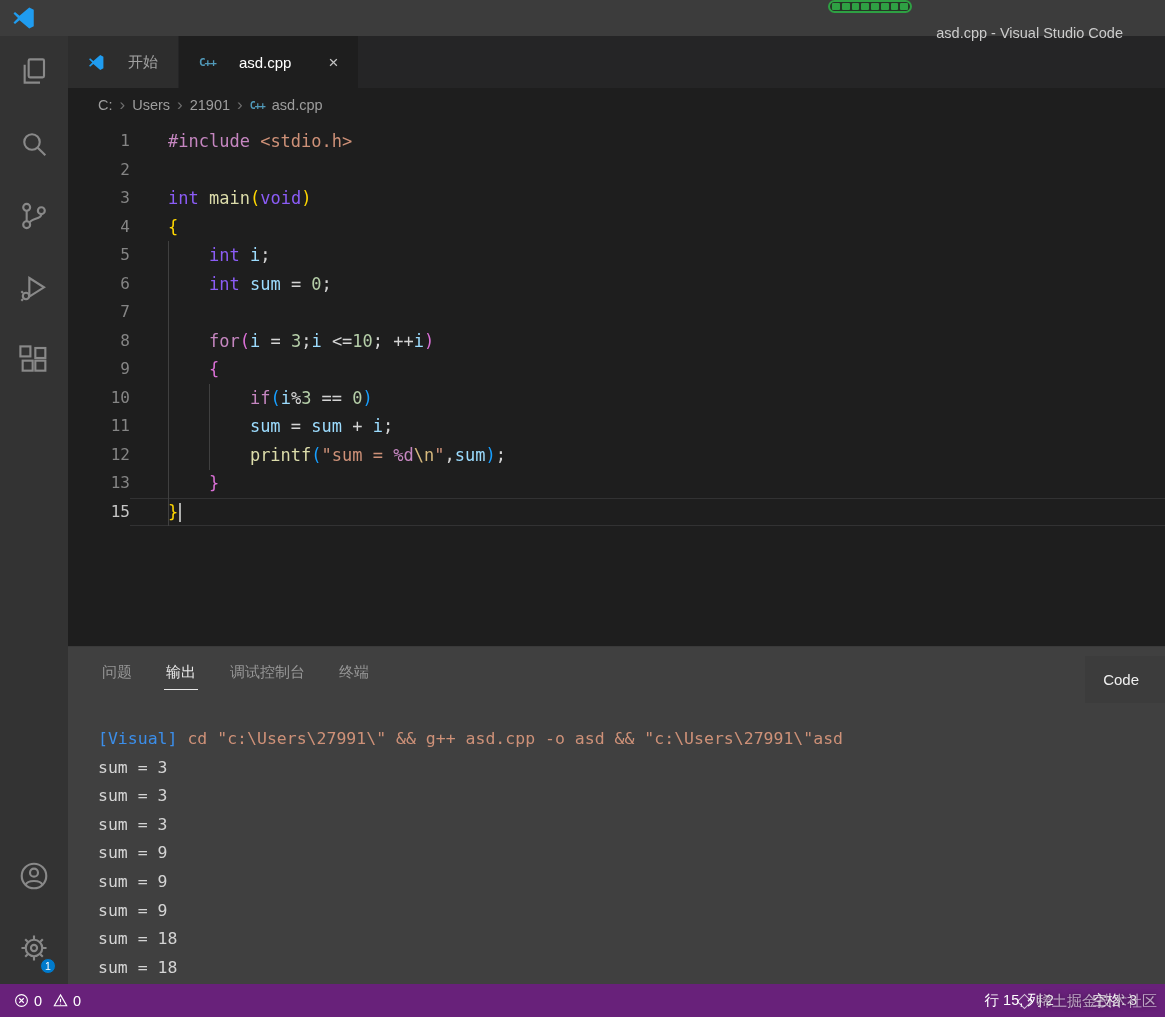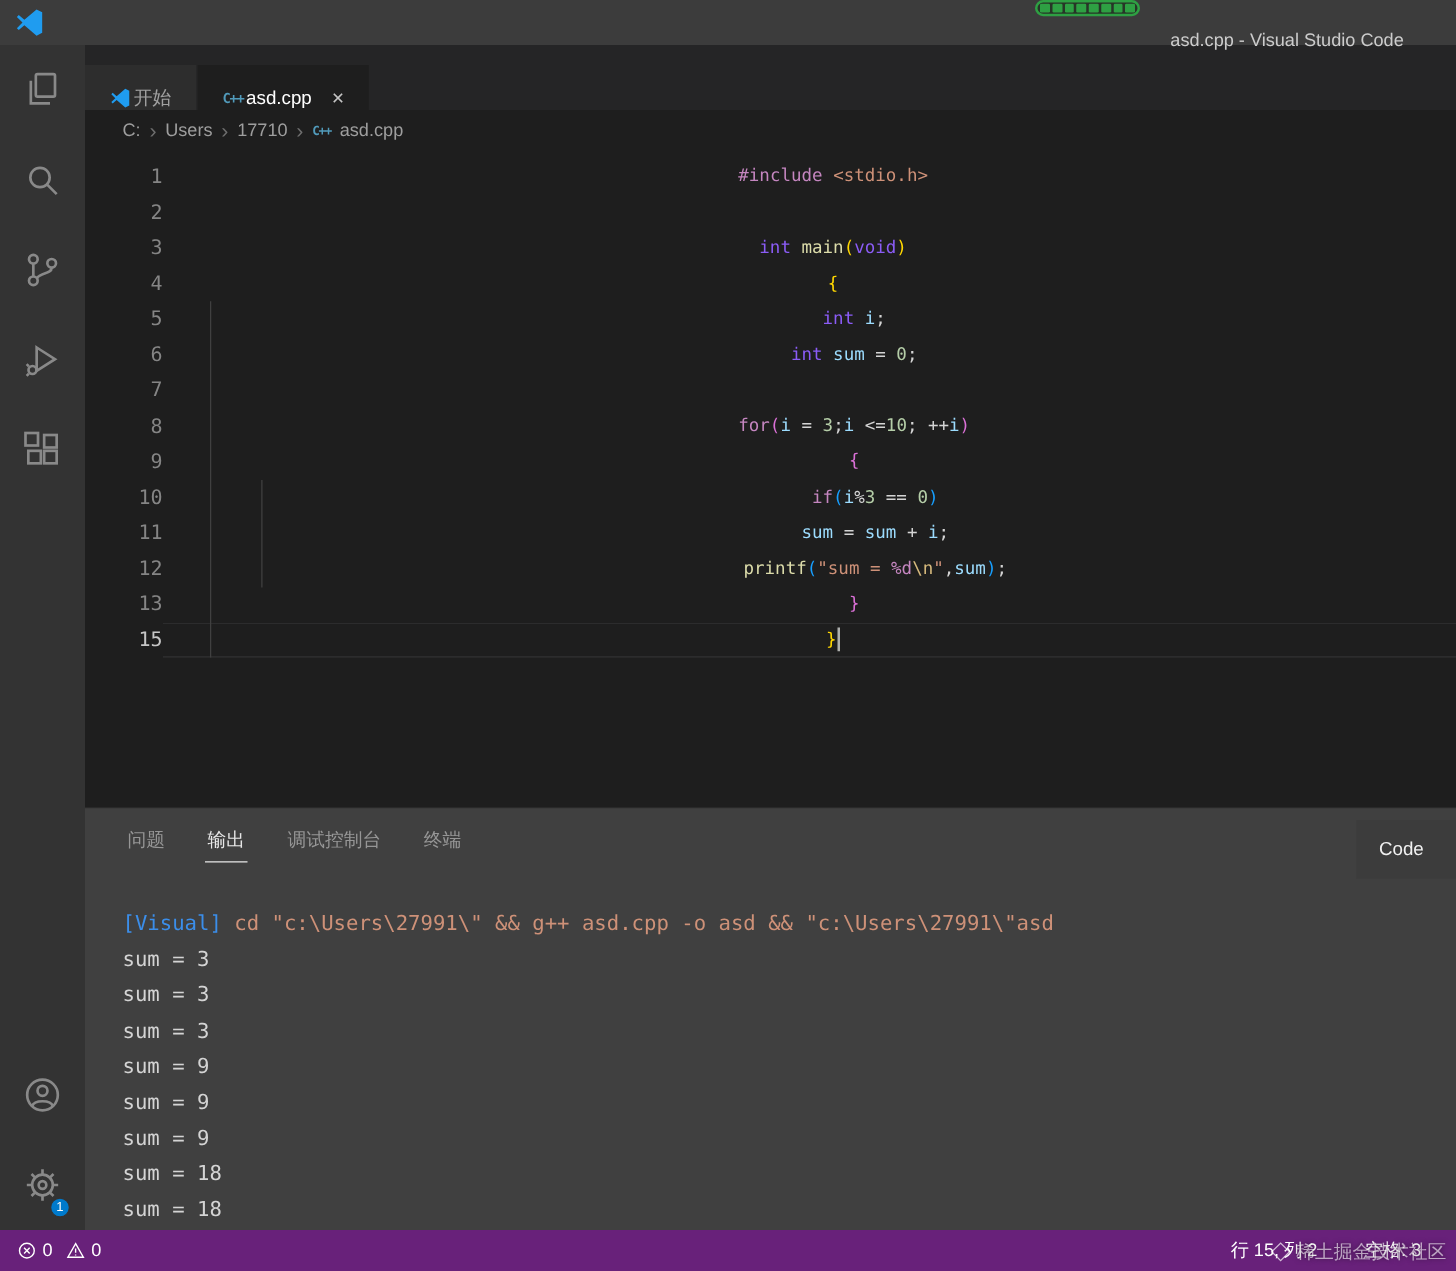--- a/index.html
+++ b/index.html
@@ -27,41 +27,41 @@
   .ab-item { width:68px; height:72px; display:flex; align-items:center; justify-content:center; cursor:pointer; position:relative; }
   .ab-item svg { width:32px; height:32px; stroke:#898989; fill:none; stroke-width:1.6; }
   .badge { position:absolute; right:12px; bottom:10px; min-width:16px; height:16px; border-radius:50%;
            background:#007acc; color:#fff; font-size:10.5px; display:flex; align-items:center; justify-content:center;
            border:1px solid #333; }
 
   
   .workbench { width:1097px; display:flex; flex-direction:column; }
 
   .tabsbar { height:52px; background:#252526; display:flex; }
-  .tab { display:flex; align-items:center; gap:2px; padding:0 20px; height:100%;
-         background:#2d2d2d; color:rgba(255,255,255,.55); font-size:15px; border-right:1px solid #252526; cursor:pointer;margin-top:16px; }
+  .tab { display:flex; align-items:center; gap:23px; padding:0 20px; height:100%;
+         background:#2d2d2d; color:rgba(255,255,255,.55); font-size:15px; border-right:1px solid #252526; cursor:pointer; }
   .tab.active { background:#1e1e1e; color:#ffffff; }
   .tab-logo { width:17px; height:17px; display:flex; }
   .cpp-icon { color:#519aba; font-weight:bold; font-size:11px; letter-spacing:-1px;
               font-family:"DejaVu Sans Mono","Liberation Mono",monospace; }
   .tab-close { margin-left:14px; color:#c5c5c5; font-size:17px; line-height:1; cursor:pointer; }
 
   .breadcrumb { height:34px; display:flex; align-items:center; gap:7px; padding-left:30px;
                 color:#9e9e9e; font-size:14.5px; background:#1e1e1e; }
   .bc-item { cursor:pointer; }
   .bc-sep { color:#6e6e6e; font-size:17px; }
   .bc-cpp { font-size:10px; }
 
   
   .editor { flex:1; position:relative; overflow:hidden; background:#1e1e1e;
             font-family:"DejaVu Sans Mono","Liberation Mono",monospace; }
   .code-lines { padding-top:5px; }
   .code-line { display:flex; height:28.5px; line-height:28.5px; }
   .gutter { width:62px; text-align:right; color:#858585; font-size:16px; flex:none; }
-  .code-text { flex:1; padding-left:38px; font-size:14px; white-space:pre;text-align:center; }
+  .code-text { flex:1; padding-left:38px; font-size:17px; white-space:pre; }
   .code-line.current .gutter { color:#c6c6c6; }
   .code-line.current .code-text { box-shadow: inset 0 1px 0 #323233, inset 0 -1px 0 #323233; }
   .cursor { display:inline-block; width:2px; height:19px; background:#aeafad; vertical-align:middle; margin-left:1px; }
   .indent-guide { position:absolute; width:1px; background:#404040; }
   .guide-1 { left:100px; top:119px; height:285px; }
   .guide-2 { left:141px; top:262px; height:86px; }
 
   .t-ctrl{color:#C586C0} .t-kw{color:#8b5cf6} .t-fn{color:#DCDCAA} .t-var{color:#9CDCFE}
   .t-num{color:#B5CEA8} .t-str{color:#CE9178} .t-esc{color:#D7BA7D} .t-fmt{color:#C586C0}
   .t-b1{color:#FFD700} .t-b2{color:#DA70D6} .t-b3{color:#179FFF} .t-plain{color:#D4D4D4}
@@ -192,21 +192,21 @@
           <span>asd.cpp</span>
           <span class="tab-close">×</span>
         </div>
       </div>
 
       <div class="breadcrumb">
         <span class="bc-item">C:</span>
         <span class="bc-sep">›</span>
         <span class="bc-item">Users</span>
         <span class="bc-sep">›</span>
-        <span class="bc-item">17710</span>
+        <span class="bc-item">21901</span>
         <span class="bc-sep">›</span>
         <span class="cpp-icon bc-cpp">C++</span>
         <span class="bc-item">asd.cpp</span>
       </div>
 
       <div class="editor">
         <div class="indent-guide guide-1"></div>
         <div class="indent-guide guide-2"></div>
         <div class="code-lines" id="code-lines">
             <div class="code-line">

